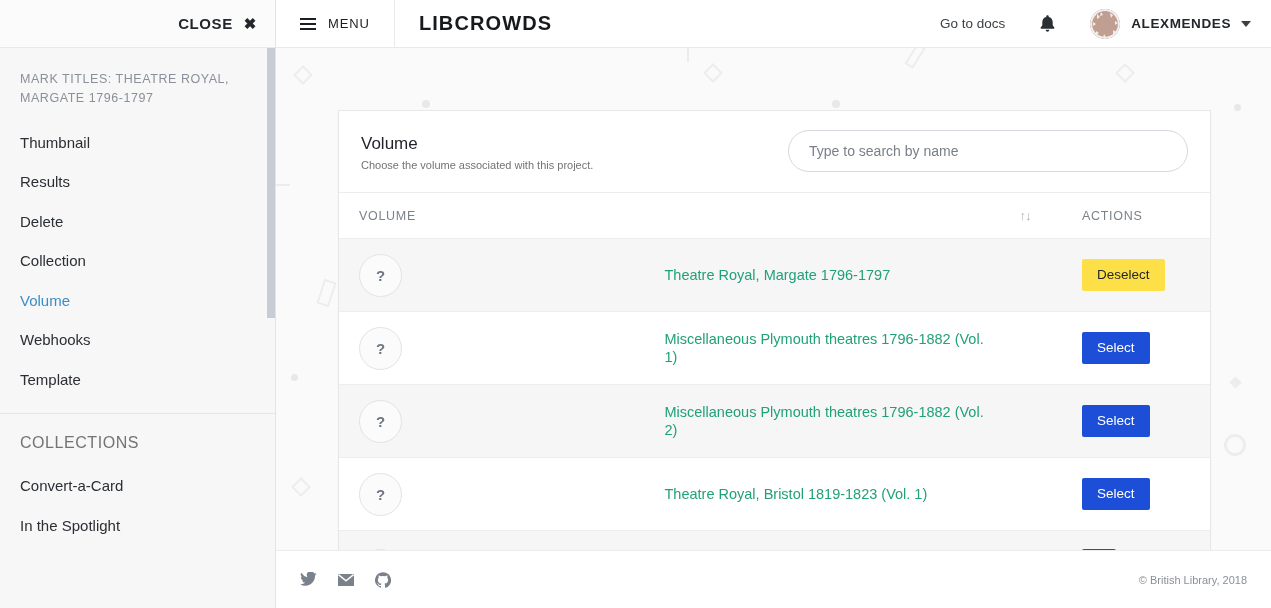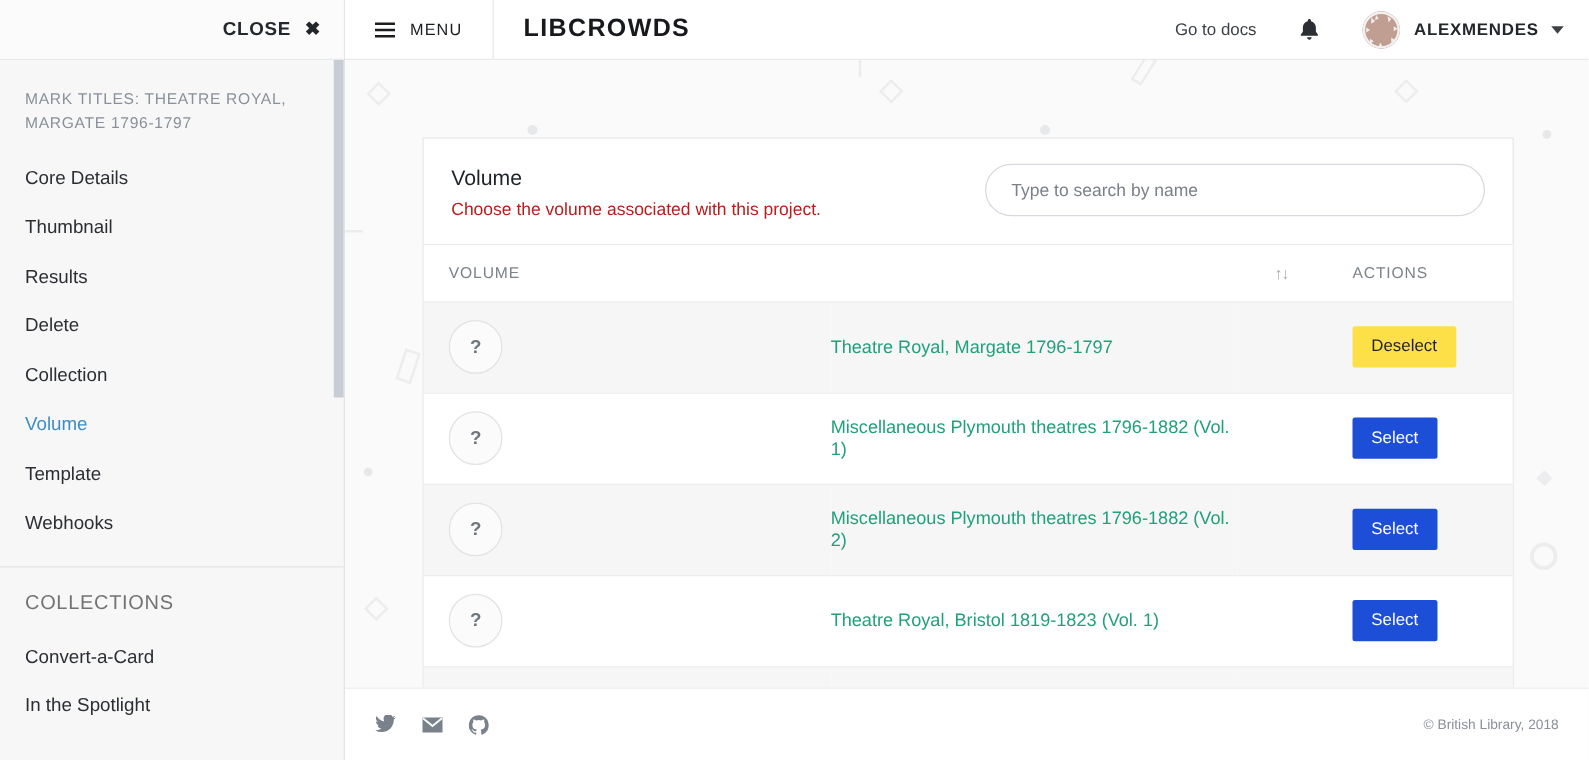--- a/index.html
+++ b/index.html
@@ -125,21 +125,21 @@
     border: 1px solid #e6e7e9;
     box-shadow: 0 1px 2px rgba(0,0,0,0.03);
     z-index: 2;
   }
   .card-head {
     display: flex; align-items: center; padding: 19px 22px 20px 22px;
     border-bottom: 1px solid #eceded;
   }
   .card-head-left { flex: 0 0 auto; }
   .card-title { font-size: 17px; color: #1f2328; font-weight: normal; line-height: 1.5; }
-  .card-sub { font-size: 14px; color: #b91c1c; margin-top: 3px; }
+  .card-sub { font-size: 11px; color: #737373; margin-top: 3px; }
   .search-wrap { margin-left: auto; }
   .search-input {
     width: 400px; height: 42px;
     border: 1px solid #d6d9dd; border-radius: 21px;
     padding: 0 20px; font-size: 14px; color: #2b2f33;
     font-family: "Liberation Sans", sans-serif;
     background: #fff; outline: none;
   }
   .search-input::placeholder { color: #7a8089; }
 
@@ -203,28 +203,27 @@
         <span class="close-x">✖</span>
       </button>
     </div>
 
     <div class="sidebar-scroll">
       <div class="sb-scrollbar"></div>
 
       <div class="sb-title">MARK TITLES: THEATRE ROYAL, MARGATE 1796-1797</div>
 
       <ul class="sb-list">
-        <li class="sb-item">Core Details</li>
         <li class="sb-item">Thumbnail</li>
         <li class="sb-item">Results</li>
         <li class="sb-item">Delete</li>
         <li class="sb-item">Collection</li>
         <li class="sb-item active">Volume</li>
+        <li class="sb-item">Webhooks</li>
         <li class="sb-item">Template</li>
-        <li class="sb-item">Webhooks</li>
       </ul>
 
       <div class="sb-divider"></div>
 
       <div class="sb-group-label">COLLECTIONS</div>
 
       <ul class="sb-list">
         <li class="sb-item">Convert-a-Card</li>
         <li class="sb-item">In the Spotlight</li>
       </ul>

